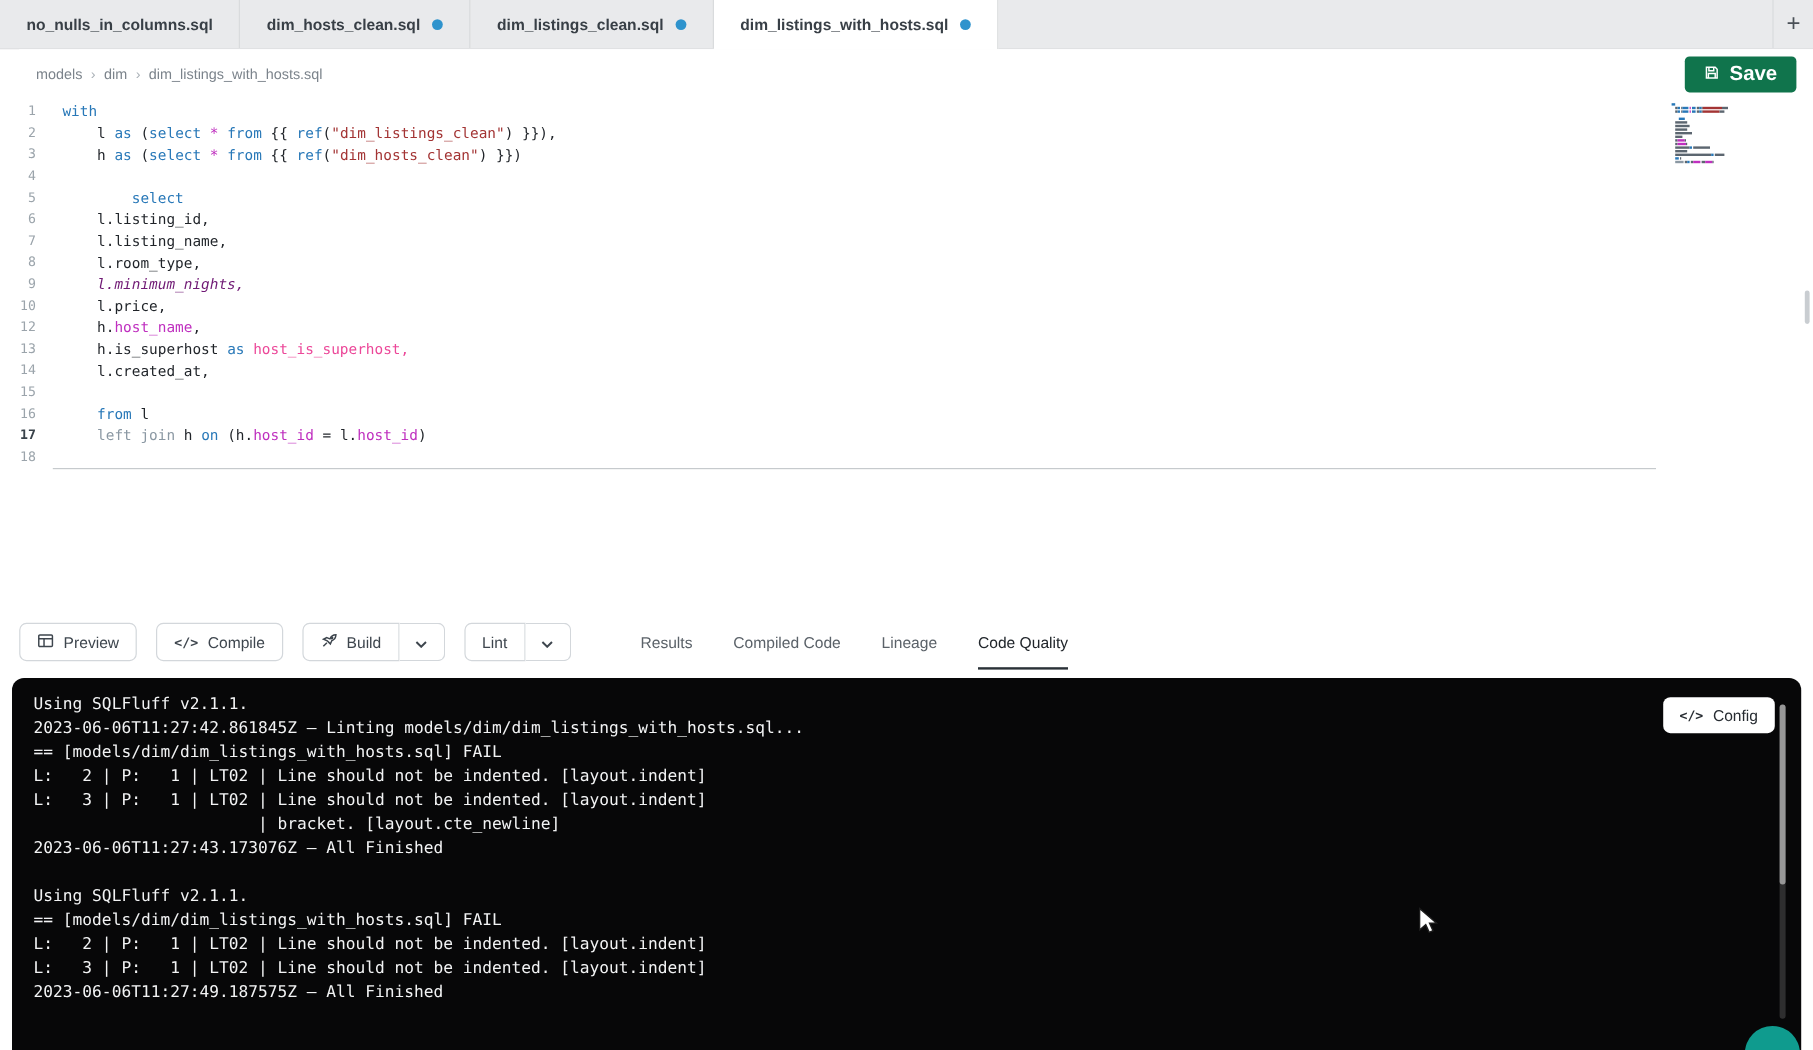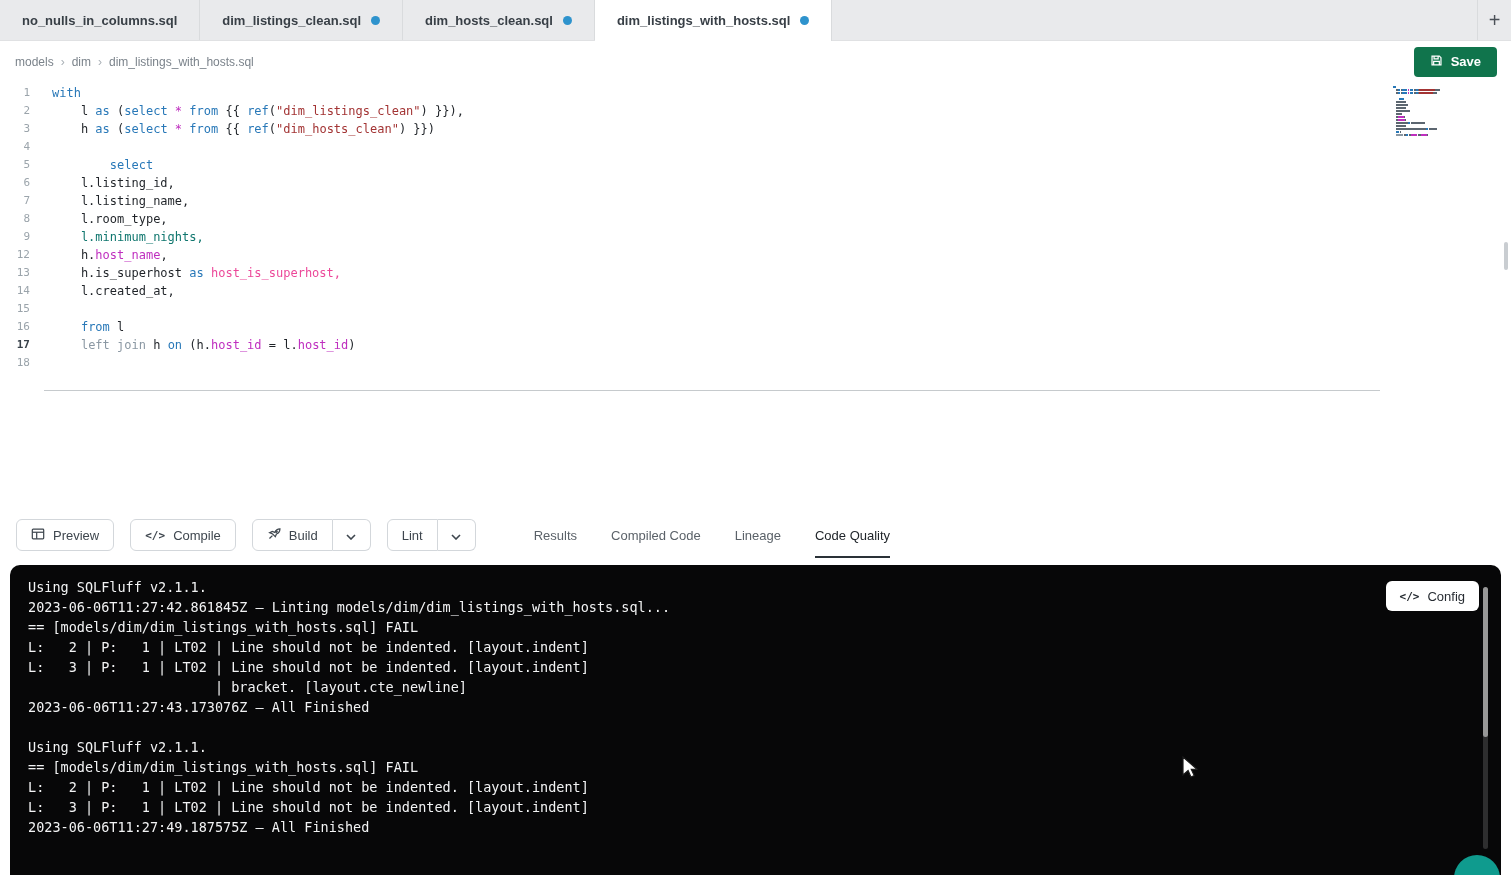--- a/index.html
+++ b/index.html
@@ -16,28 +16,28 @@
   .tab { display:flex; align-items:center; gap:10px; padding:0 22px;
     border-right:1px solid #d9dbdd; font-size:13px; font-weight:600; color:#383f46;
     cursor:pointer; white-space:nowrap; }
   .tab.active { background:#fff; margin-bottom:-1px; }
   .dot { width:9px; height:9px; border-radius:50%; flex:none; }
   .new-tab { position:absolute; right:0; top:0; width:34px; height:40px;
     display:flex; align-items:center; justify-content:center;
     font-size:20px; font-weight:400; color:#4a5057; border-left:1px solid #d9dbdd; cursor:pointer; }
 
   
-  .crumb-bar { position:absolute; top:41px; left:1px; right:0; height:41px;
+  .crumb-bar { position:absolute; top:41px; left:16px; right:0; height:41px;
     background:#fff; display:flex; align-items:center; padding:0 14px; }
   .breadcrumb { display:flex; align-items:center; }
   .crumb { font-size:12px; color:#7b838b; cursor:pointer; }
   .crumb-sep { margin:0 7px; color:#aab1b7; font-size:12px; }
   .save-btn { margin-left:auto; display:inline-flex; align-items:center; gap:8px;
     height:30px; padding:0 16px; border:none; border-radius:4px;
-    color:#fff; font-size:13px; font-weight:600; cursor:pointer; }
+    color:#fff; font-size:17px; font-weight:600; cursor:pointer; }
 
   
   .editor { position:absolute; top:82px; left:0; right:0; height:423px; background:#fff;
     font-family:"DejaVu Sans Mono","Liberation Mono",monospace; cursor:text; }
   .code-lines { padding-top:2px; }
   .code-row { display:flex; height:18px; line-height:18px; }
   .code-row .gutter { width:30px; flex:none; text-align:right; font-size:11px; color:#9ba4ab; }
   .code-row .code { margin-left:22px; white-space:pre; font-size:12px; }
   .code-row.active .gutter { color:#39424a; font-weight:bold; }
   .active-line-rule { position:absolute; left:44px; right:131px; top:308px;
@@ -87,25 +87,25 @@
 </style>
 </head>
 <body>
 
 <div class="tab-bar">
   <div class="tabs">
       <div class="tab">
         <span>no_nulls_in_columns.sql</span>
       </div>
       <div class="tab">
+        <span>dim_hosts_clean.sql</span>
+        <span class="dot" style="background: rgb(46, 147, 205);"></span>
+      </div>
+      <div class="tab">
         <span>dim_listings_clean.sql</span>
-        <span class="dot" style="background: rgb(46, 147, 205);"></span>
-      </div>
-      <div class="tab">
-        <span>dim_hosts_clean.sql</span>
         <span class="dot" style="background: rgb(46, 147, 205);"></span>
       </div>
       <div class="tab active">
         <span>dim_listings_with_hosts.sql</span>
         <span class="dot" style="background: rgb(46, 147, 205);"></span>
       </div>
     </div>
   <div class="new-tab">+</div>
 </div>
 
@@ -158,21 +158,25 @@
       <div class="code-row">
         <span class="gutter">7</span>
         <span class="code"><span style="color: rgb(31, 35, 40);">    l.listing_name,</span></span>
       </div>
       <div class="code-row">
         <span class="gutter">8</span>
         <span class="code"><span style="color: rgb(31, 35, 40);">    l.room_type,</span></span>
       </div>
       <div class="code-row">
         <span class="gutter">9</span>
-        <span class="code"><span style="color: #0f766e;">    l.minimum_nights,</span></span>
+        <span class="code"><span style="color: #701a75; font-style: italic;">    l.minimum_nights,</span></span>
+      </div>
+      <div class="code-row">
+        <span class="gutter">10</span>
+        <span class="code"><span style="color: rgb(31, 35, 40);">    l.price,</span></span>
       </div>
       <div class="code-row">
         <span class="gutter">12</span>
         <span class="code"><span style="color: rgb(31, 35, 40);">    h.</span><span style="color: rgb(191, 47, 191);">host_name</span><span style="color: rgb(31, 35, 40);">,</span></span>
       </div>
       <div class="code-row">
         <span class="gutter">13</span>
         <span class="code"><span style="color: rgb(31, 35, 40);">    h.is_superhost </span><span style="color: rgb(40, 120, 184);">as</span><span style="color: #ec4899;"> host_is_superhost,</span></span>
       </div>
       <div class="code-row">

